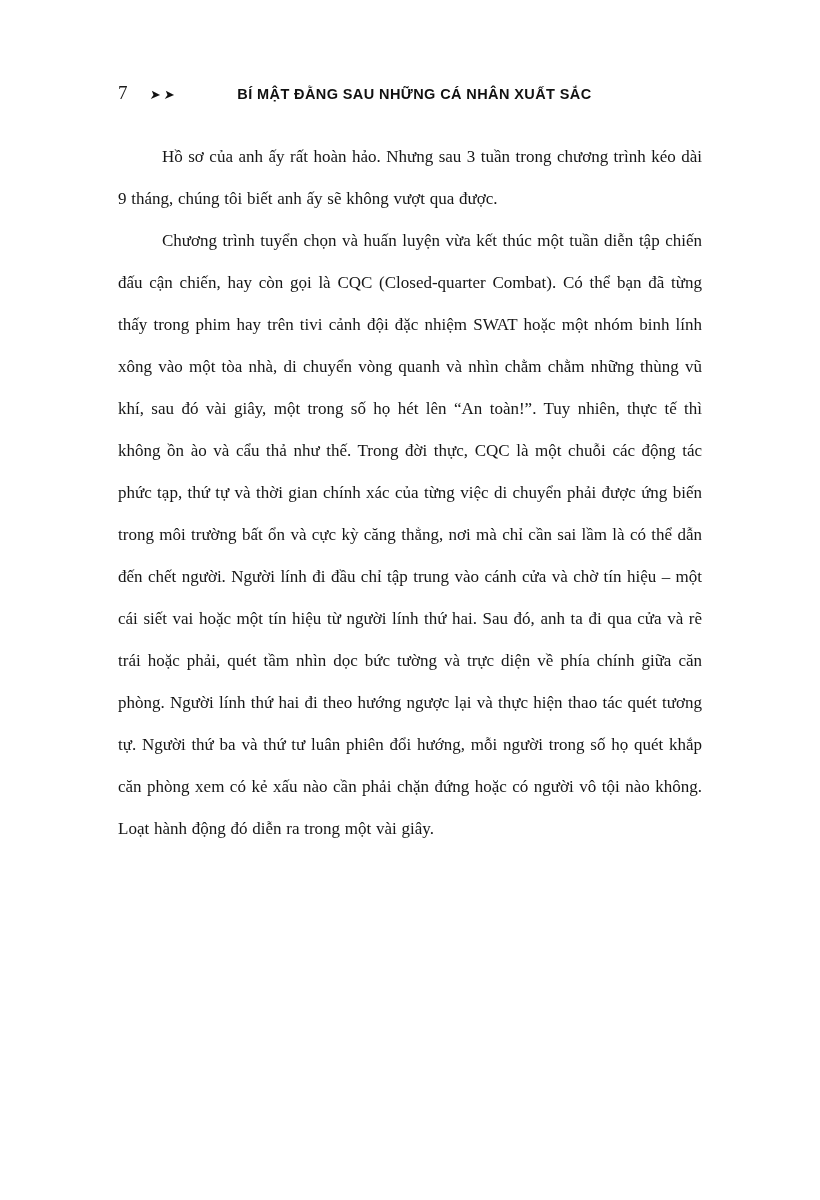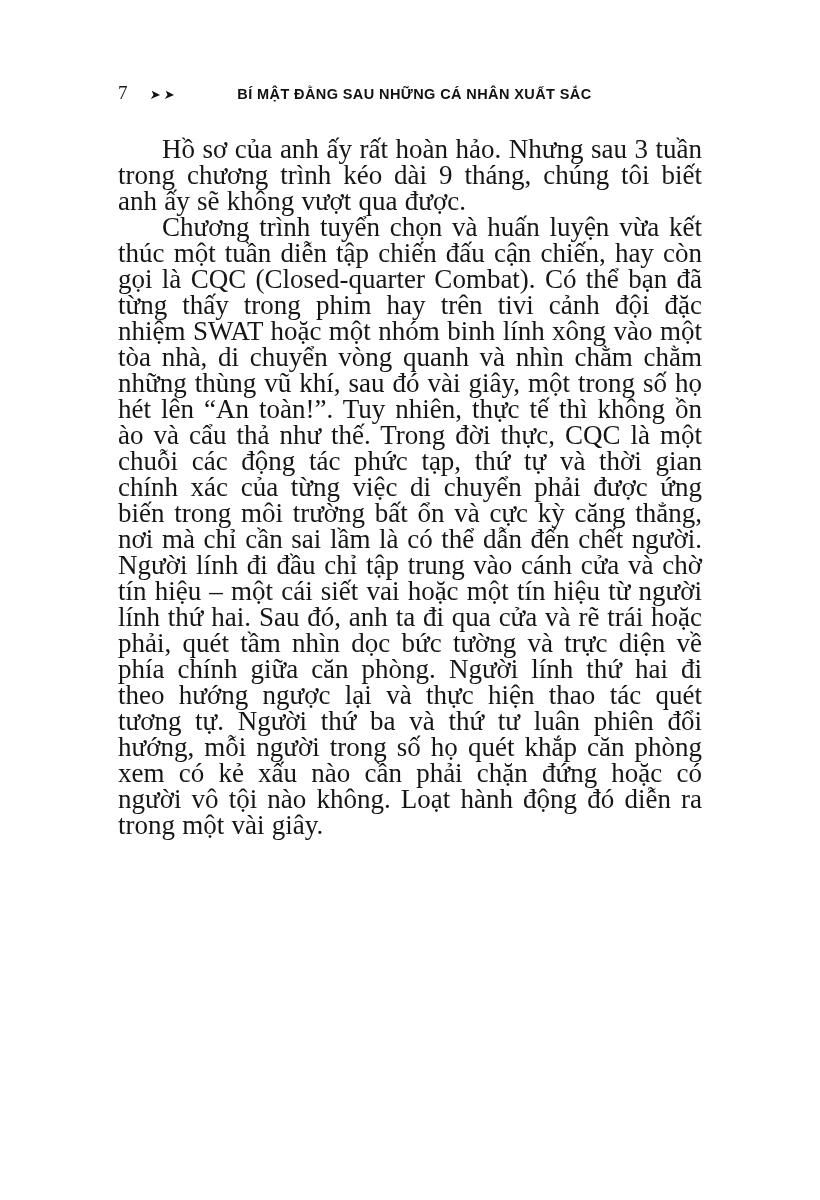--- a/index.html
+++ b/index.html
@@ -46,22 +46,22 @@
   .running-title {
     font-family: "Liberation Sans", sans-serif;
     font-weight: bold;
     font-size: 14.5px;
     letter-spacing: 0.4px;
     color: #111111;
     padding-left: 40px;
   }
   .page-body p {
     margin: 0;
-    font-size: 27px;
-    line-height: 26px;
+    font-size: 17px;
+    line-height: 42px;
     text-align: justify;
     text-indent: 44px;
     color: #161616;
     word-spacing: 0.5px;
   }
 </style>
 </head>
 <body>
 
 <div class="page">

